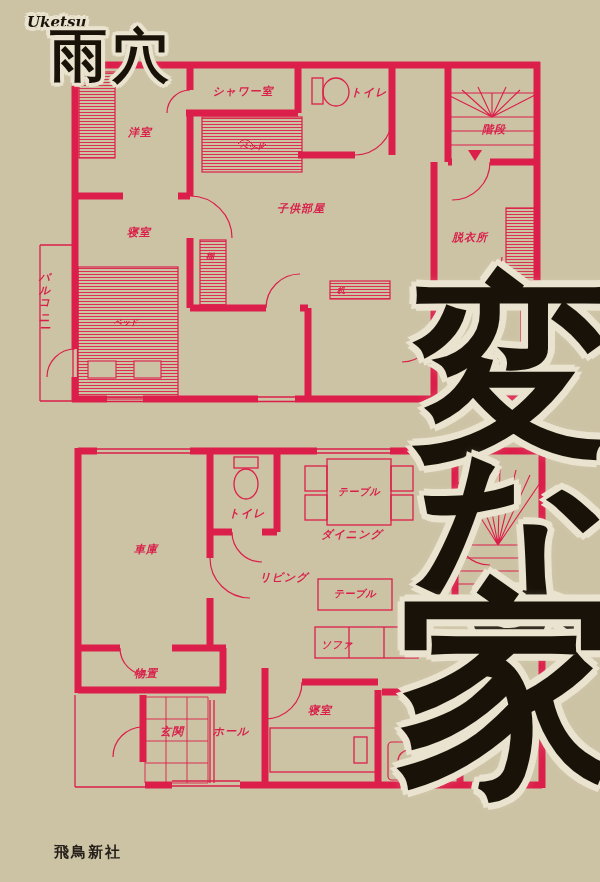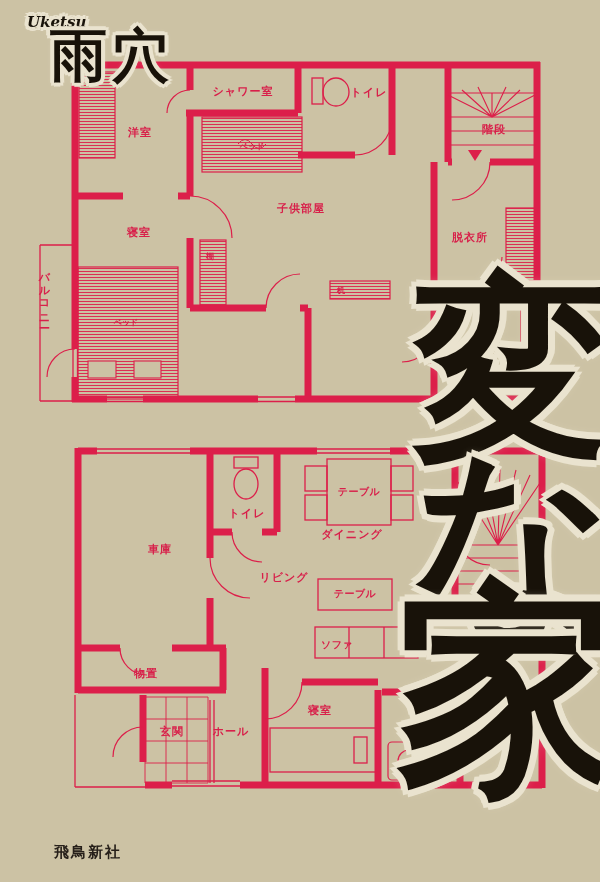--- a/index.html
+++ b/index.html
@@ -7,20 +7,21 @@
     position:relative;width:600px;height:882px;overflow:hidden;
     background:#CCC2A4;
     font-family:"DejaVu Sans",sans-serif;
   }
   .plan-svg{position:absolute;left:0;top:0;}
   
   .lbl{
     position:absolute;color:#D8204A;font-weight:bold;font-size:11px;
     letter-spacing:1px;white-space:nowrap;transform:translate(-50%,-50%);
     font-family:"DejaVu Sans",sans-serif;
+    font-style:italic;
   }
   .lbl.small{font-size:8px;letter-spacing:0;}
   .lbl.mid{font-size:10px;letter-spacing:0.5px;}
   .lbl.vert{writing-mode:vertical-rl;text-orientation:upright;transform:translate(-50%,0);letter-spacing:2px;}
   
   .ink{color:#181209;font-family:"DejaVu Serif","Liberation Serif",serif;}
   .halo{
     text-shadow:
       4px 0 0 #EAE3CF,-4px 0 0 #EAE3CF,0 4px 0 #EAE3CF,0 -4px 0 #EAE3CF,
       3px 3px 0 #EAE3CF,-3px -3px 0 #EAE3CF,3px -3px 0 #EAE3CF,-3px 3px 0 #EAE3CF,
@@ -200,21 +201,21 @@
   <div class="lbl" style="left:494px;top:129px">階段</div>
   <div class="lbl" style="left:301px;top:208px">子供部屋</div>
   <div class="lbl" style="left:139px;top:232px">寝室</div>
   <div class="lbl" style="left:470px;top:237px">脱衣所</div>
   <div class="lbl vert" style="left:43px;top:264px;font-size:11px">バルコニー</div>
   <div class="lbl small" style="left:252px;top:146px">ベッド</div>
   <div class="lbl small" style="left:126px;top:322px">ベッド</div>
   <div class="lbl small" style="left:210px;top:256px">棚</div>
   <div class="lbl small" style="left:341px;top:290px">机</div>
 
-  <div class="lbl" style="left:160px;top:549px">車庫</div>
+  <div class="lbl" style="left:146px;top:549px">車庫</div>
   <div class="lbl" style="left:247px;top:513px">トイレ</div>
   <div class="lbl" style="left:352px;top:534px">ダイニング</div>
   <div class="lbl mid" style="left:359px;top:492px">テーブル</div>
   <div class="lbl" style="left:284px;top:577px">リビング</div>
   <div class="lbl mid" style="left:355px;top:594px">テーブル</div>
   <div class="lbl mid" style="left:337px;top:645px">ソファ</div>
   <div class="lbl" style="left:146px;top:673px">物置</div>
   <div class="lbl" style="left:172px;top:731px">玄関</div>
   <div class="lbl" style="left:231px;top:731px">ホール</div>
   <div class="lbl" style="left:320px;top:710px">寝室</div>

